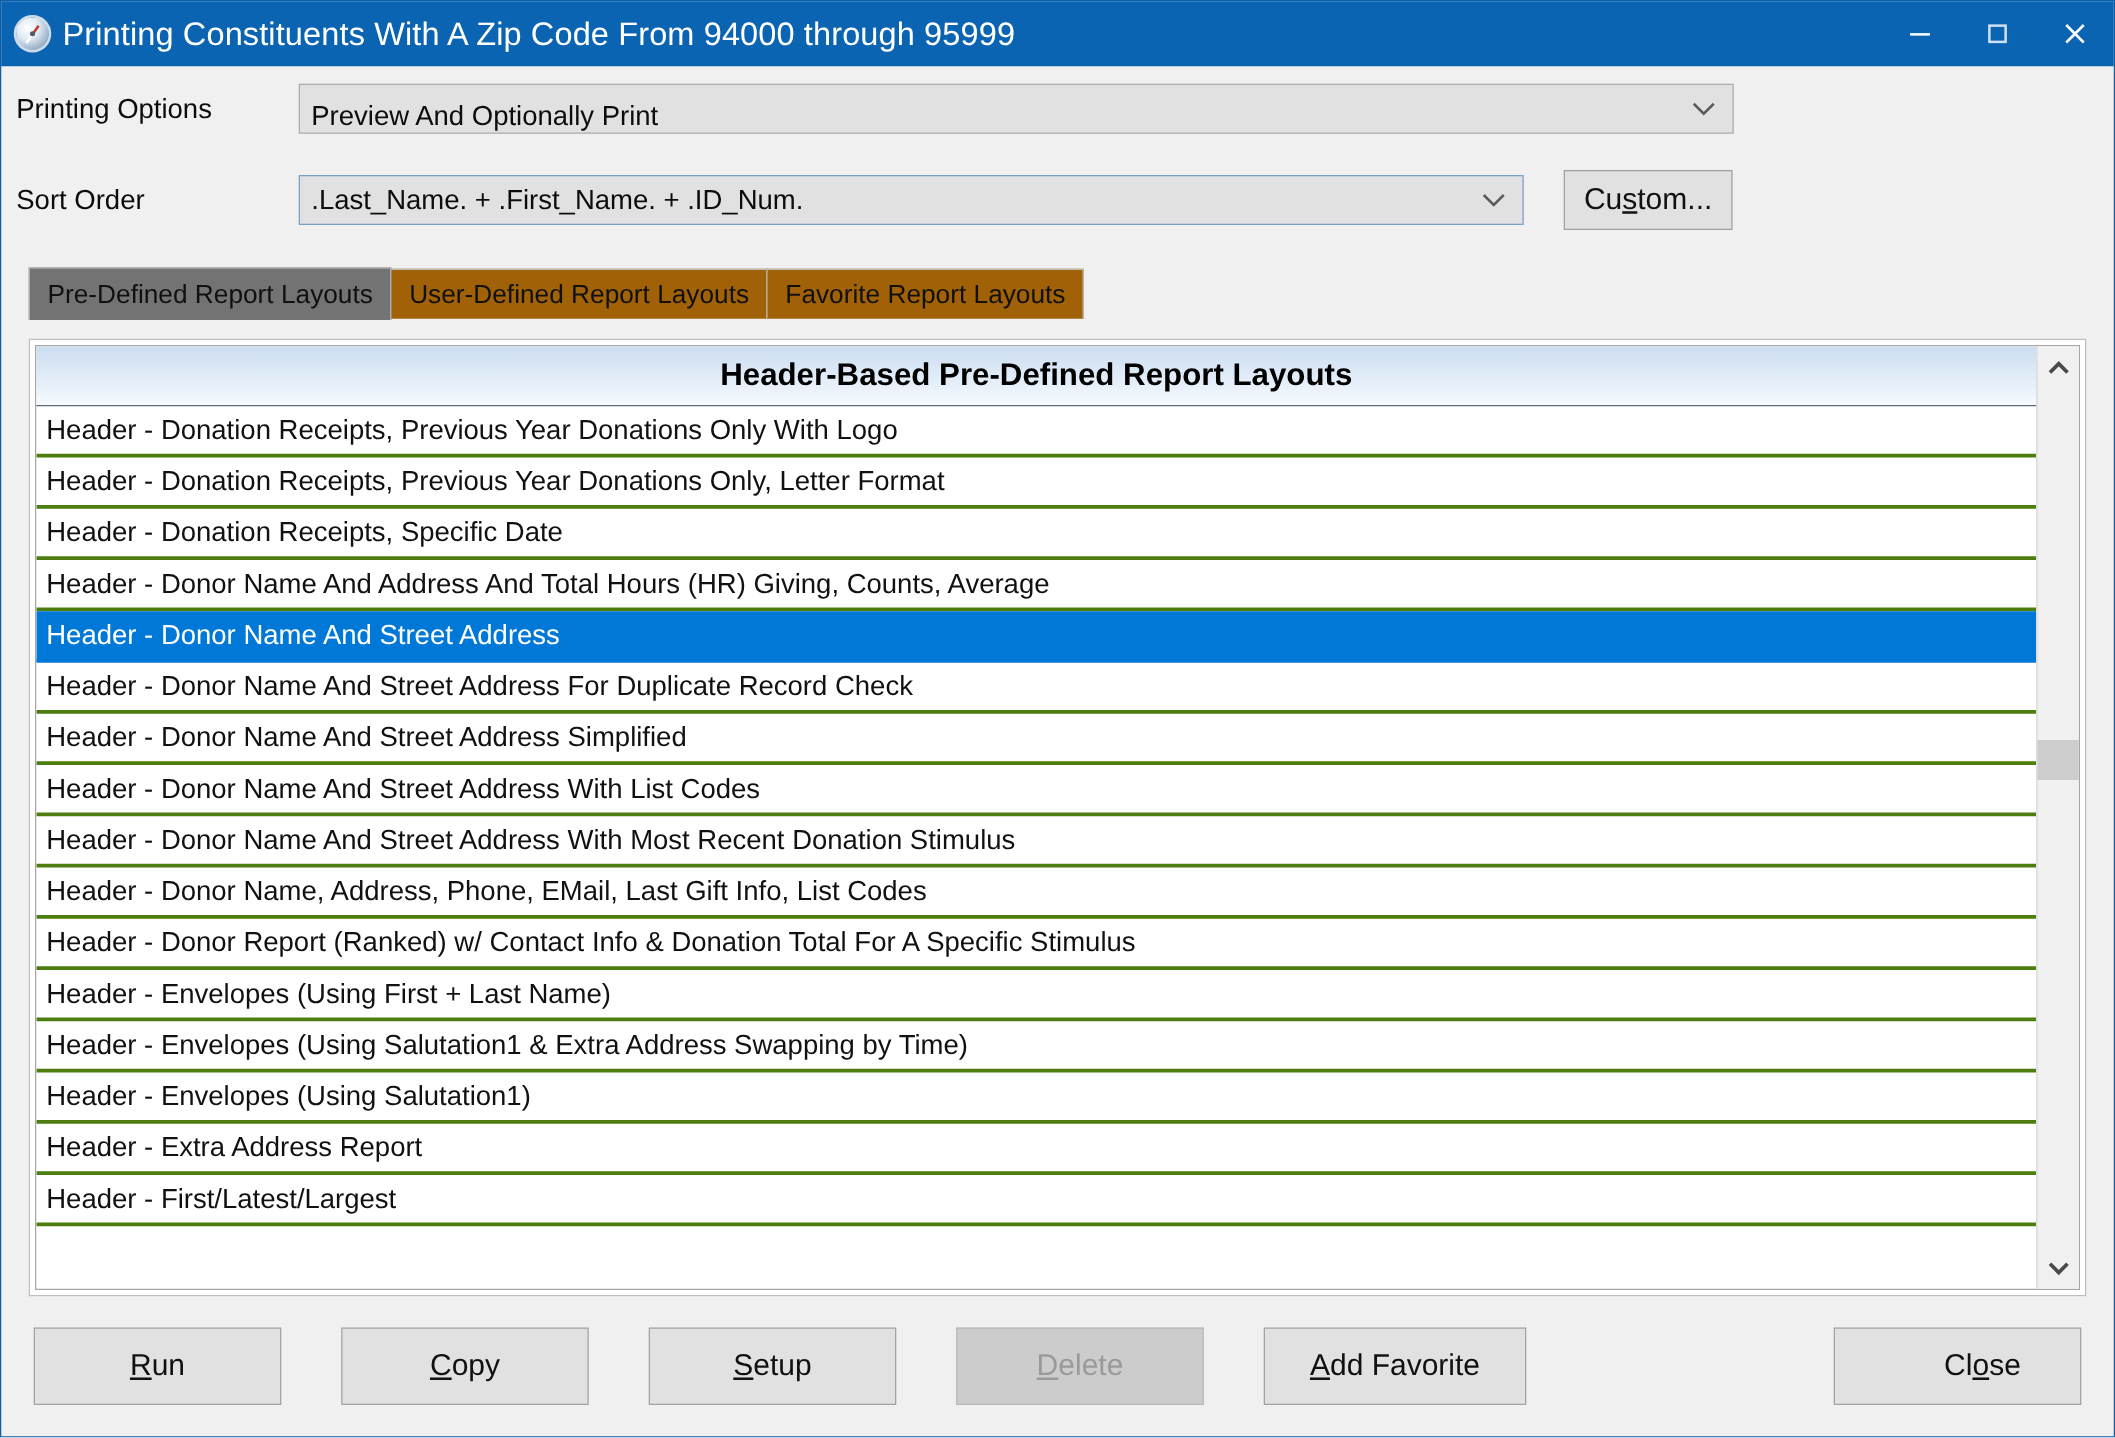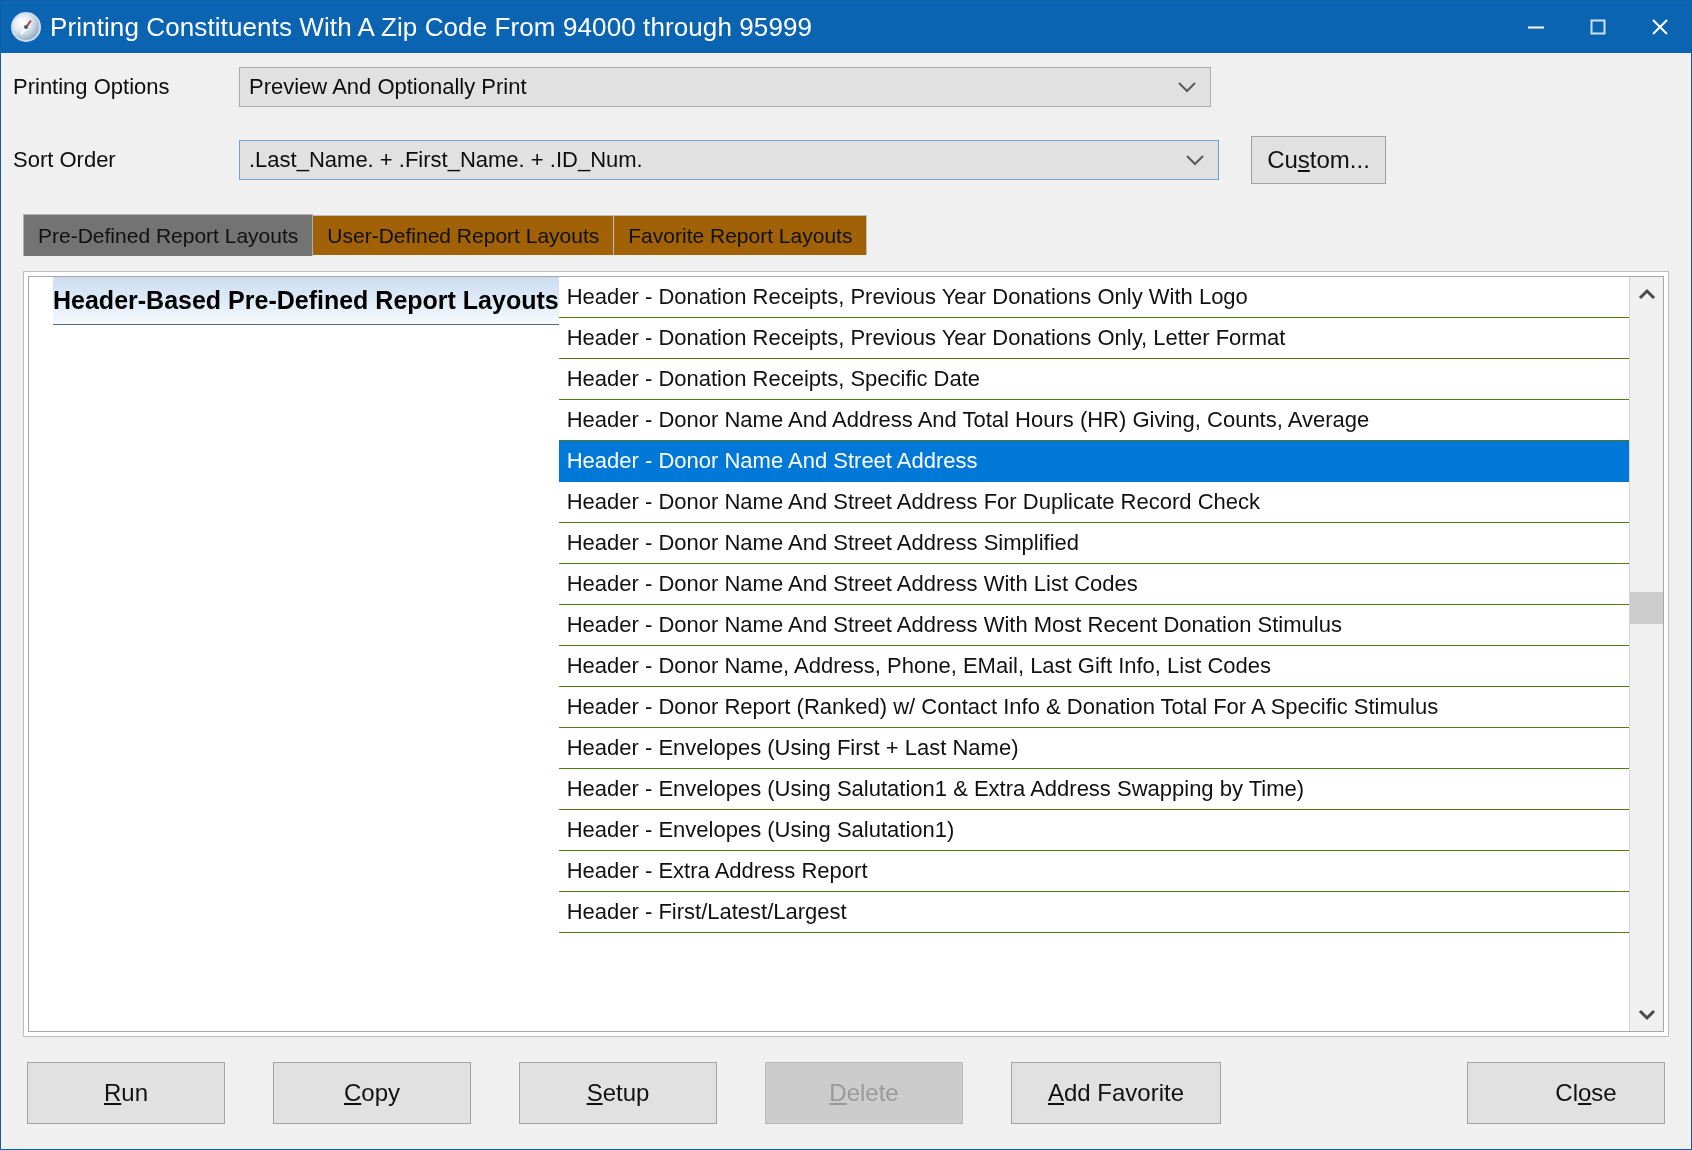--- a/index.html
+++ b/index.html
@@ -101,21 +101,21 @@
   }
   .combo {
     position: relative;
     height: 40px;
     background: #e1e1e1;
     border: 1px solid #adadad;
     display: flex;
     align-items: center;
     flex: none;
   }
-  #combo-printing { width: 972px; }
+  #combo-printing { width: 1148px; align-items: flex-end; }
   #combo-sort { width: 980px; border-color: #7a9fc4; background: #e1e1e1; }
   .combo-value {
     font-size: 22px;
     color: #0d0d0d;
     padding-left: 9px;
     white-space: nowrap;
     overflow: hidden;
   }
   .combo-arrow {
     position: absolute;
@@ -185,23 +185,22 @@
     display: flex;
     min-height: 0;
     margin: 4px;
     border: 1px solid #a6a6a6;
     background: #ffffff;
   }
   #list-col {
     flex: 1 1 auto;
     min-width: 0;
     display: flex;
-    flex-direction: row;
+    flex-direction: column;
     overflow: hidden;
-    margin-left: 24px;
   }
   #list-header {
     height: 48px;
     flex: none;
     background: linear-gradient(to bottom, #ccddf0 0%, #dbe8f6 40%, #eaf2fb 75%, #f7fafd 100%);
     border-bottom: 1px solid #5a6a78;
     display: flex;
     align-items: center;
     justify-content: center;
     font-size: 25px;
@@ -212,21 +211,21 @@
     flex: 1 1 auto;
     overflow: hidden;
   }
   .list-row {
     height: 41px;
     display: flex;
     align-items: center;
     padding-left: 8px;
     font-size: 22px;
     color: #111111;
-    border-bottom: 1px solid #4d7c0f;
+    border-bottom: 3px solid #4d7c0f;
     white-space: nowrap;
     overflow: hidden;
     cursor: default;
   }
   .list-row.selected {
     background: #0078d7;
     color: #ffffff;
     border-bottom-color: #0078d7;
   }
 

